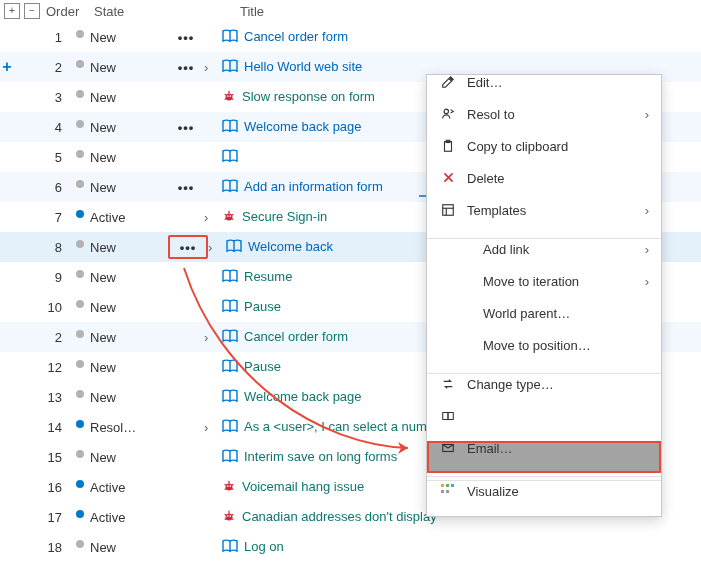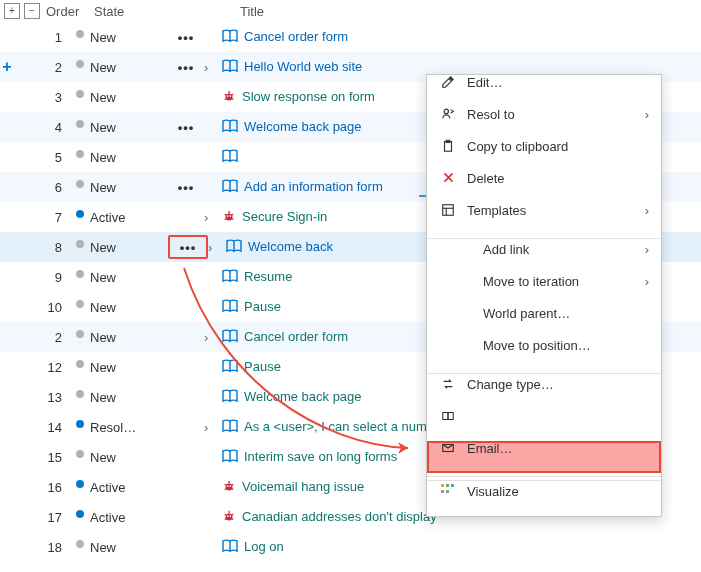--- a/index.html
+++ b/index.html
@@ -25,21 +25,21 @@
 .lnk{color:#0066b8}
 .txt{color:#0f766e}
 svg{flex-shrink:0}
 
 .menu{position:absolute;left:426px;top:74px;width:234px;background:#fff;border:1px solid #c8c8c8;box-shadow:0 4px 12px rgba(0,0,0,.18)}
 .mi{height:32px;display:flex;align-items:flex-start;gap:10px;padding:0 12px;color:#333;position:relative}
 .mi .glyph{width:18px;display:inline-flex;justify-content:center;align-items:center;color:#333}
 .mi .glyph.del{color:#d13438}
 .mi .car{position:absolute;right:12px;color:#666}
 .mi.indent{padding-left:56px}
-.mi.hl{background:#fca5a5}
+.mi.hl{background:#a3a3a3}
 .mi.boxed{outline:2px solid #e84a3a;outline-offset:-2px}
 .msep{height:1px;background:#e1e1e1;margin:3px 0}
 
 .arrow{position:absolute;pointer-events:none}
 
 .bluedash{position:absolute;width:8px;height:2px;background:#3a9bdc}
 </style>
 </head>
 <body>
 

